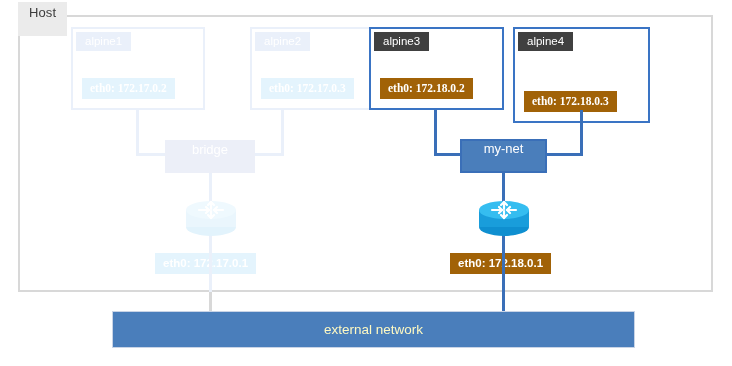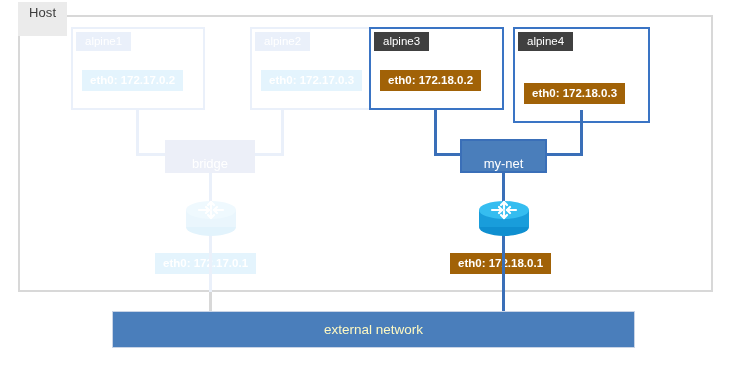--- a/index.html
+++ b/index.html
@@ -79,33 +79,34 @@
     white-space: nowrap;
   }
   .ipbadge.faded {
     background: #e4f4fd;
     color: #ffffff;
   }
 
   
   .cbox .ipbadge {
     left: 9px;
-    bottom: 17px;
+    bottom: 9px;
+    font-family: Liberation Serif, serif;
   }
 
   
   .netbox {
     position: absolute;
     box-sizing: border-box;
     background: #4a7ebb;
     border: 2px solid #3a6fb8;
     color: #ffffff;
     font-size: 13px;
     display: flex;
-    align-items: flex-end;
+    align-items: flex-start;
     justify-content: center;
     z-index: 4;
   }
   .netbox.faded {
     background: #eceff8;
     border-color: #eceff8;
     color: #ffffff;
   }
 
   

